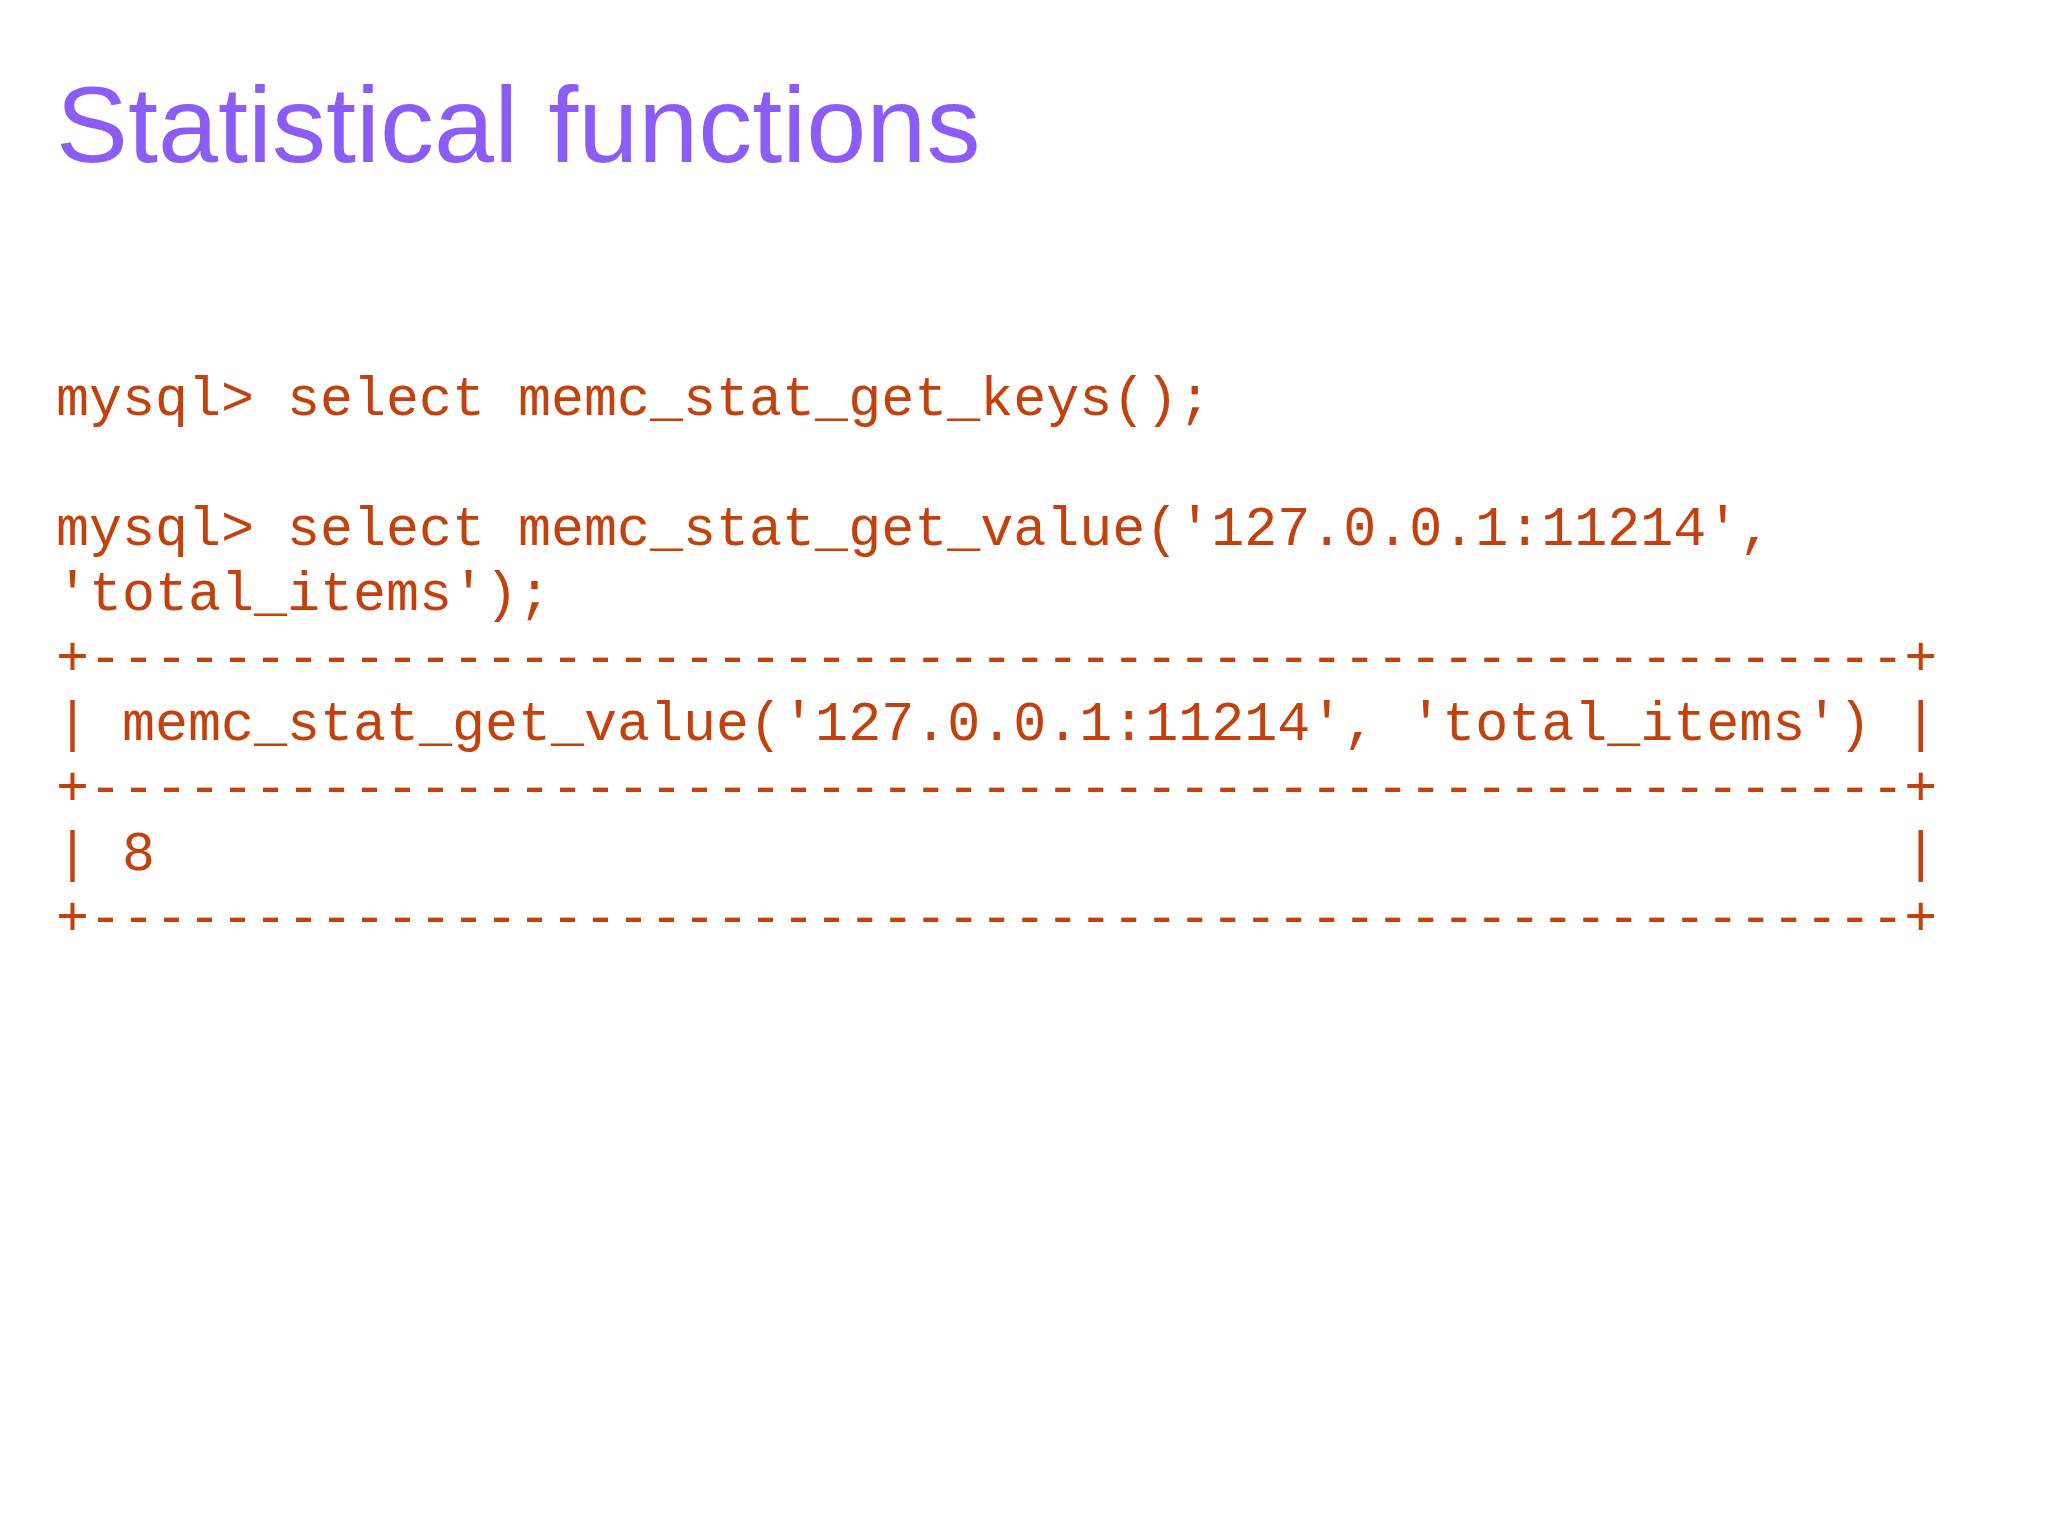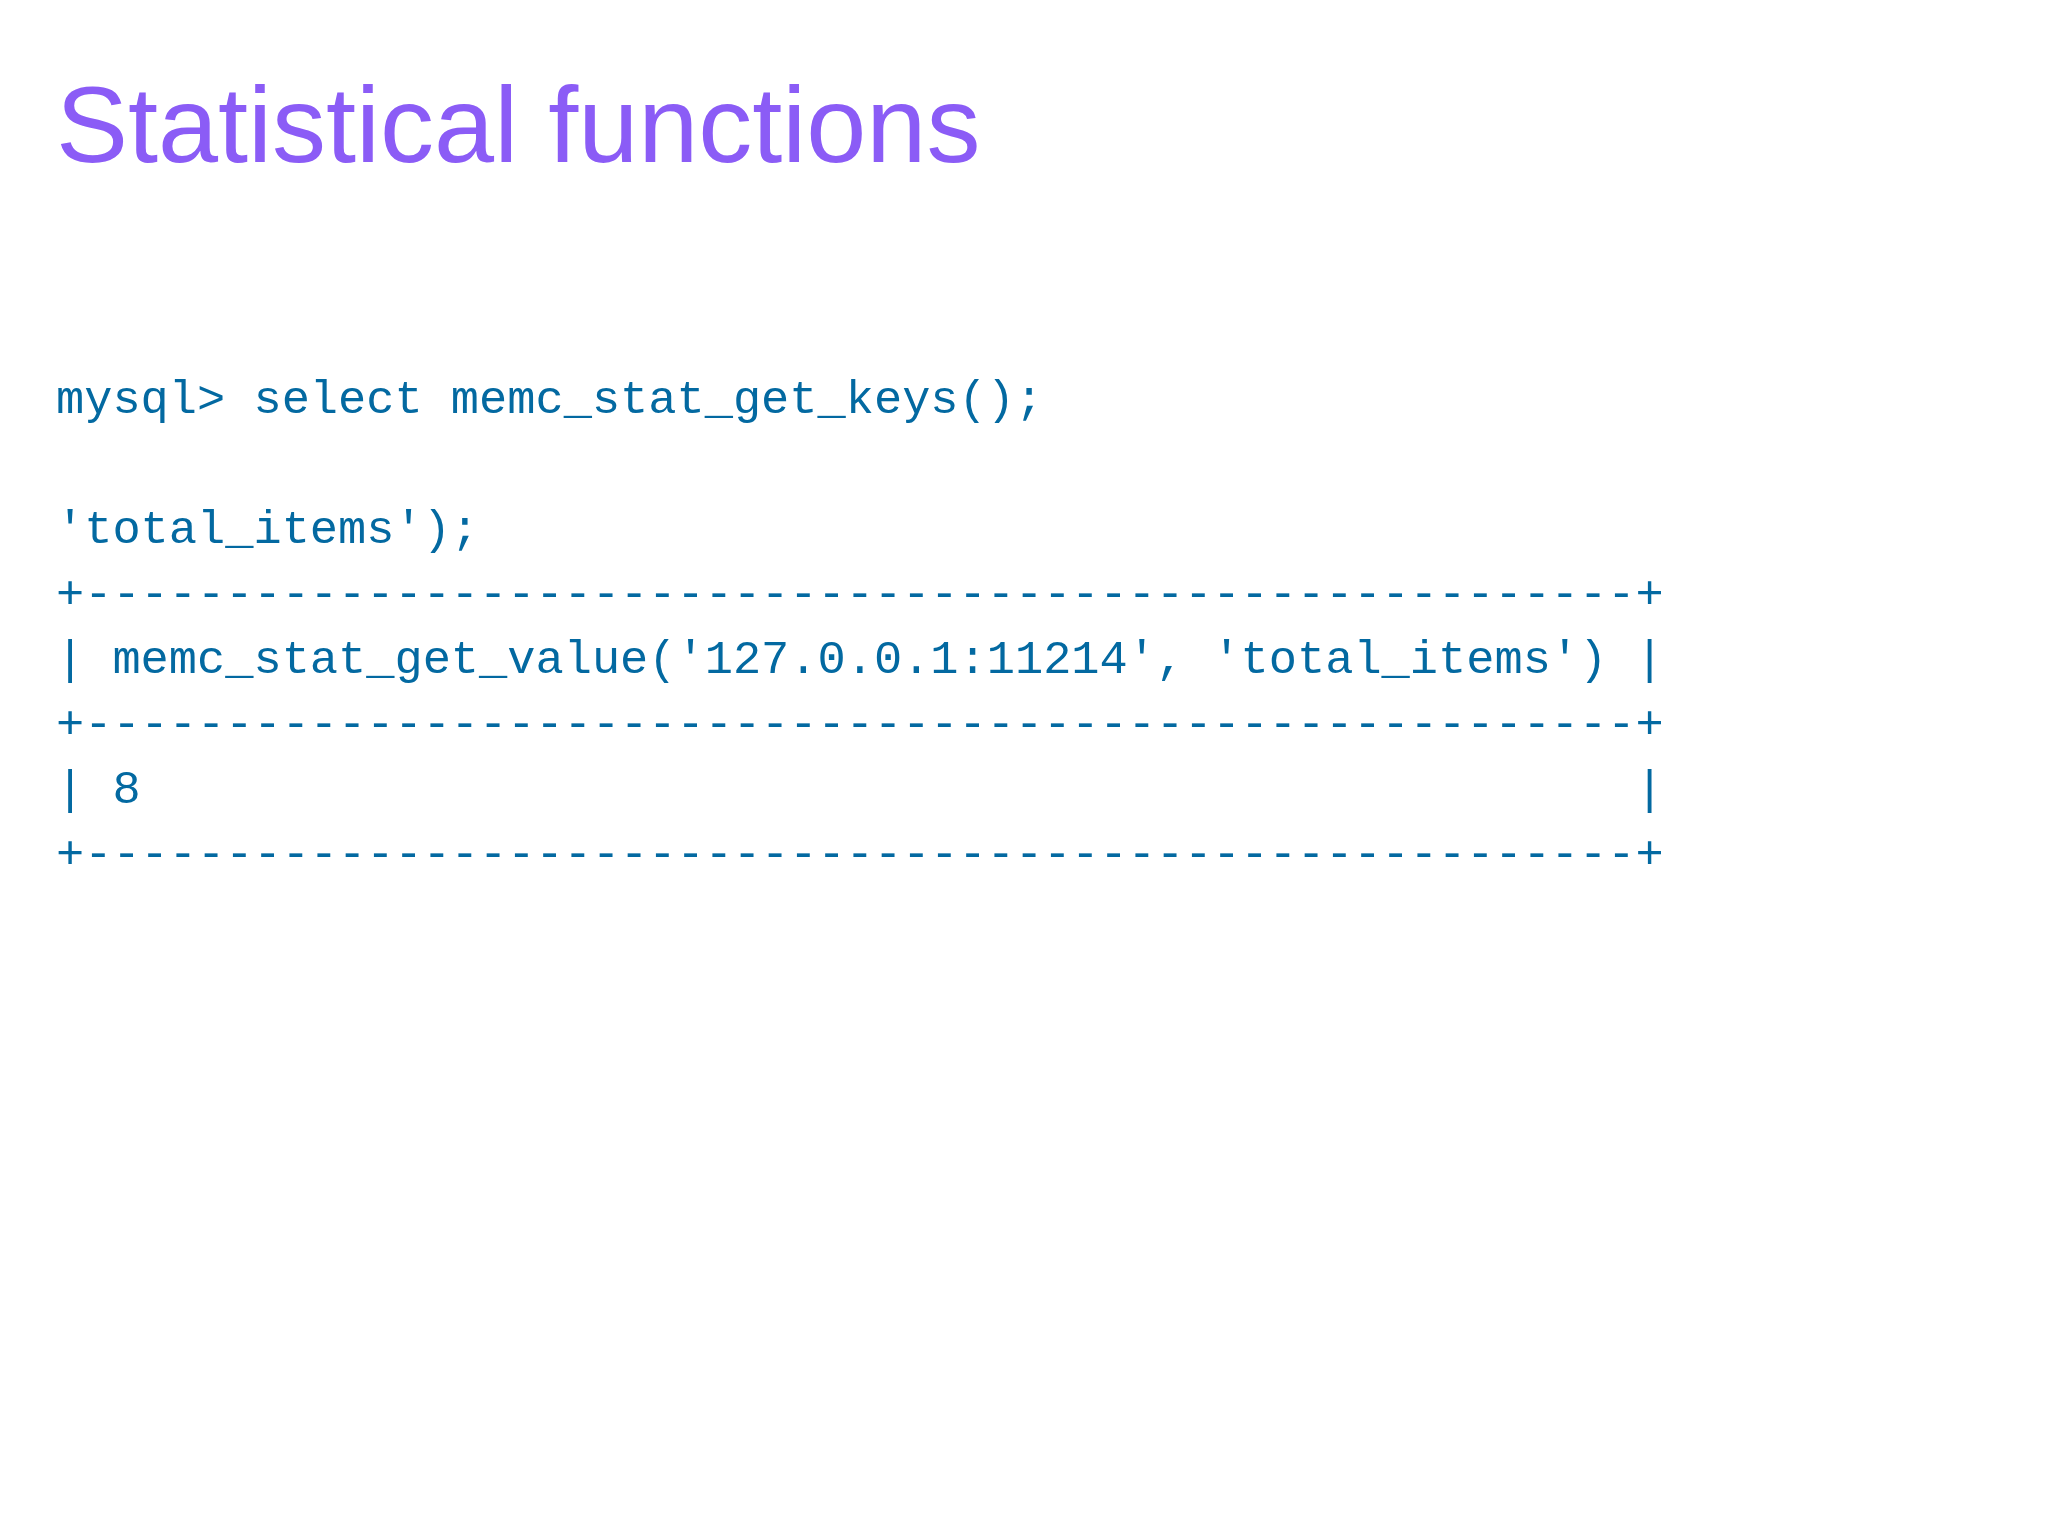--- a/index.html
+++ b/index.html
@@ -33,42 +33,43 @@
     font-size: 108px;
     line-height: 1.2;
     color: #8b5cf6;
     white-space: nowrap;
   }
   .terminal {
     position: absolute;
     left: 56px;
     top: 368px;
     font-family: "Liberation Mono", "DejaVu Sans Mono", monospace;
-    font-size: 47px;
+    font-size: 55px;
     line-height: 65px;
-    color: #0369a1;
+    color: #c2410c;
   }
   .code-line {
     white-space: pre;
     min-height: 65px;
   }
 </style>
 </head>
 <body>
 
 <div class="slide">
 
   <h1 class="slide-title">Statistical functions</h1>
 
   <div class="terminal">
 
     <div class="code-line">mysql&gt; select memc_stat_get_keys();</div>
 
     <div class="code-line"></div>
 
+    <div class="code-line">mysql&gt; select memc_stat_get_value('127.0.0.1:11214',</div>
 
     <div class="code-line">'total_items');</div>
 
     <div class="code-line">+-------------------------------------------------------+</div>
 
     <div class="code-line">| memc_stat_get_value('127.0.0.1:11214', 'total_items') |</div>
 
     <div class="code-line">+-------------------------------------------------------+</div>
 
     <div class="code-line">| 8                                                     |</div>

